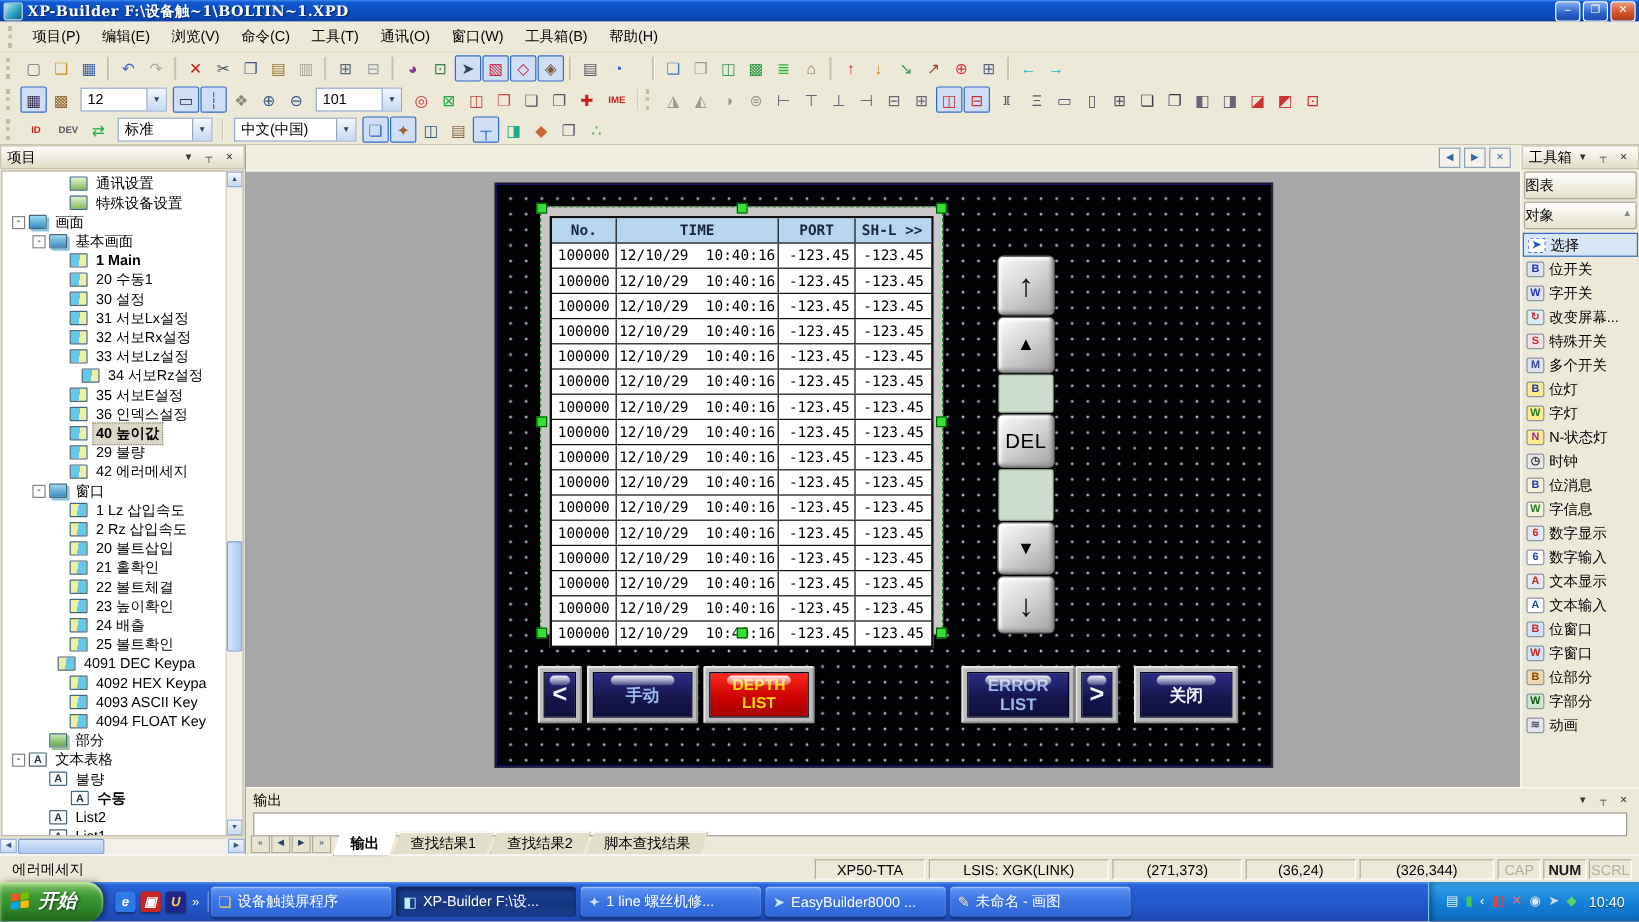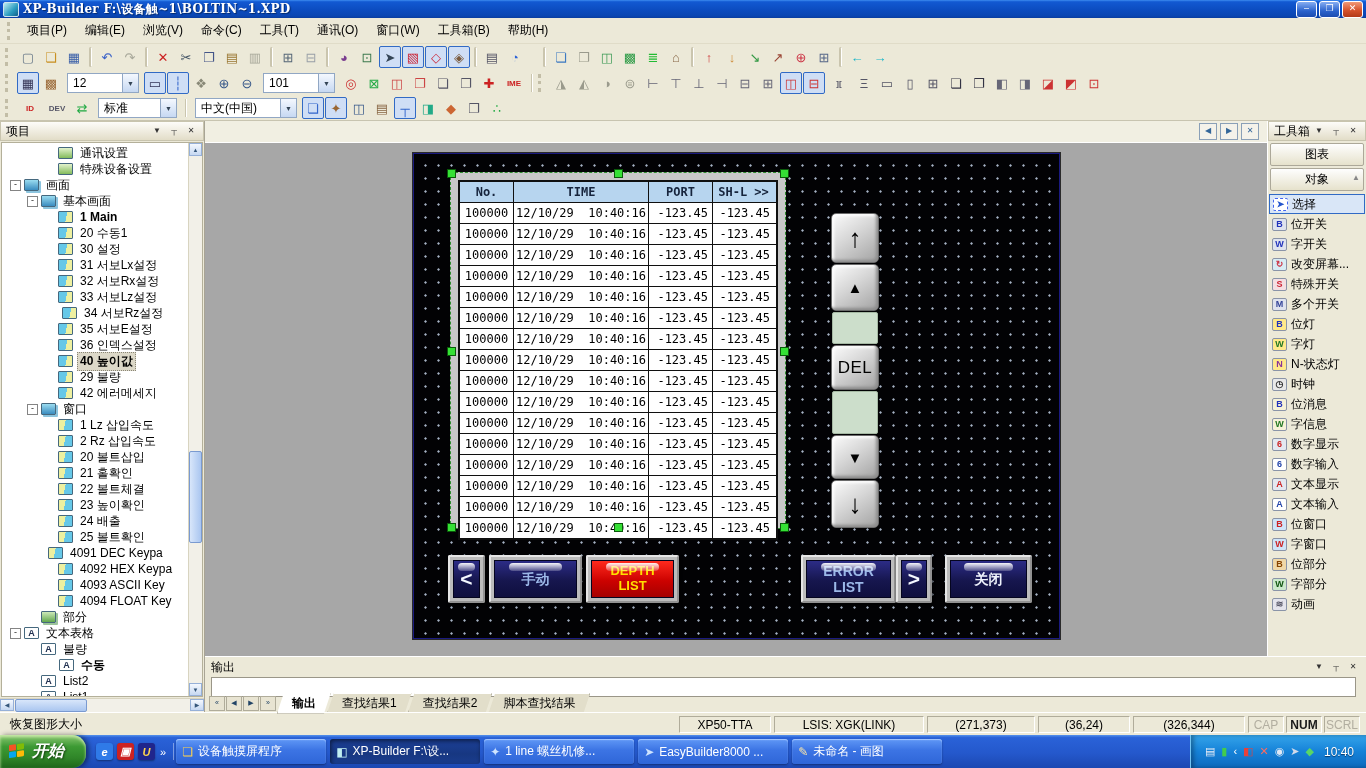--- a/index.html
+++ b/index.html
@@ -123,21 +123,21 @@
   .cbtn .shine{position:absolute;top:2px;left:17%;width:66%;height:8px;border-radius:6px;
     background:linear-gradient(rgba(255,255,255,.95),rgba(255,255,255,.2))}
   .cbtn.red .inner{background:linear-gradient(#ff2a1e,#cc0200 55%,#a50000);color:#ffdf00;font-size:13px}
   .cbtn.arrow .inner{color:#f4f8ff;font-size:21px}
   .cbtn.closeb .inner{color:#eef2fc}
 
   
   #toolbox-panel{position:absolute;left:1267px;top:121px;width:99px;height:535px;background:#ece9d8;
     box-sizing:border-box;border-left:1px solid #fff;display:flex;flex-direction:column}
   .tbx-group{height:21px;flex:none;margin:2px 2px 0;border:1px solid #aca899;border-radius:2px;position:relative;
-    background:linear-gradient(#fefefe,#e6e2cc);display:flex;align-items:center;justify-content:center}
+    background:linear-gradient(#fefefe,#e6e2cc);display:flex;align-items:center;}
   .tbx-group .gscroll{position:absolute;right:3px;top:4px;font-size:8px;color:#888}
   .tbx-list{flex:1;padding:3px 1px;overflow:hidden}
   .tbx-item{height:20px;display:flex;align-items:center;gap:4px;padding:0 3px;white-space:nowrap;box-sizing:border-box}
   .tbx-item.selected{background:#d9e6f7;border:1px solid #316ac5}
   .tbx-icon{width:15px;height:13px;flex:none;border:1px solid #8a94a8;border-radius:2px;display:flex;
     align-items:center;justify-content:center;font-size:9px;font-weight:bold;box-sizing:border-box;background:#e4e8f0}
   .tbx-item.selbox .tbx-icon{border:1px dashed #4466ee}
 
   
   #output-panel{position:absolute;left:205px;top:656px;width:1161px;height:56px;background:#ece9d8;
@@ -443,21 +443,21 @@
             <span class="ti scr"></span>
             <span class="lbl">32 서보Rx설정</span>
           </div>
 
           <div class="trow" style="padding-left: 42px;">
             <span class="expbox"></span>
             <span class="ti scr"></span>
             <span class="lbl">33 서보Lz설정</span>
           </div>
 
-          <div class="trow" style="padding-left: 46px;">
+          <div class="trow" style="padding-left: 32px; margin-left: 20px;">
             <span class="expbox"></span>
             <span class="ti scr"></span>
             <span class="lbl">34 서보Rz설정</span>
           </div>
 
           <div class="trow" style="padding-left: 42px;">
             <span class="expbox"></span>
             <span class="ti scr"></span>
             <span class="lbl">35 서보E설정</span>
           </div>
@@ -936,21 +936,21 @@
 
       <span class="otab active">输出</span>
           <span class="otab">查找结果1</span>
           <span class="otab">查找结果2</span>
           <span class="otab">脚本查找结果</span>
         </span>
     </div>
   </div>
 
   <div id="statusbar">
-    <span class="sb-msg">恢复图形大小</span>
+    <span class="sb-msg">에러메세지</span>
     <span style="display:flex">
 
     <span class="sb-field">XP50-TTA</span>
         <span class="sb-field">LSIS: XGK(LINK)</span>
         <span class="sb-field">(271,373)</span>
         <span class="sb-field">(36,24)</span>
         <span class="sb-field">(326,344)</span>
       </span>
     <span style="display:flex">
 

